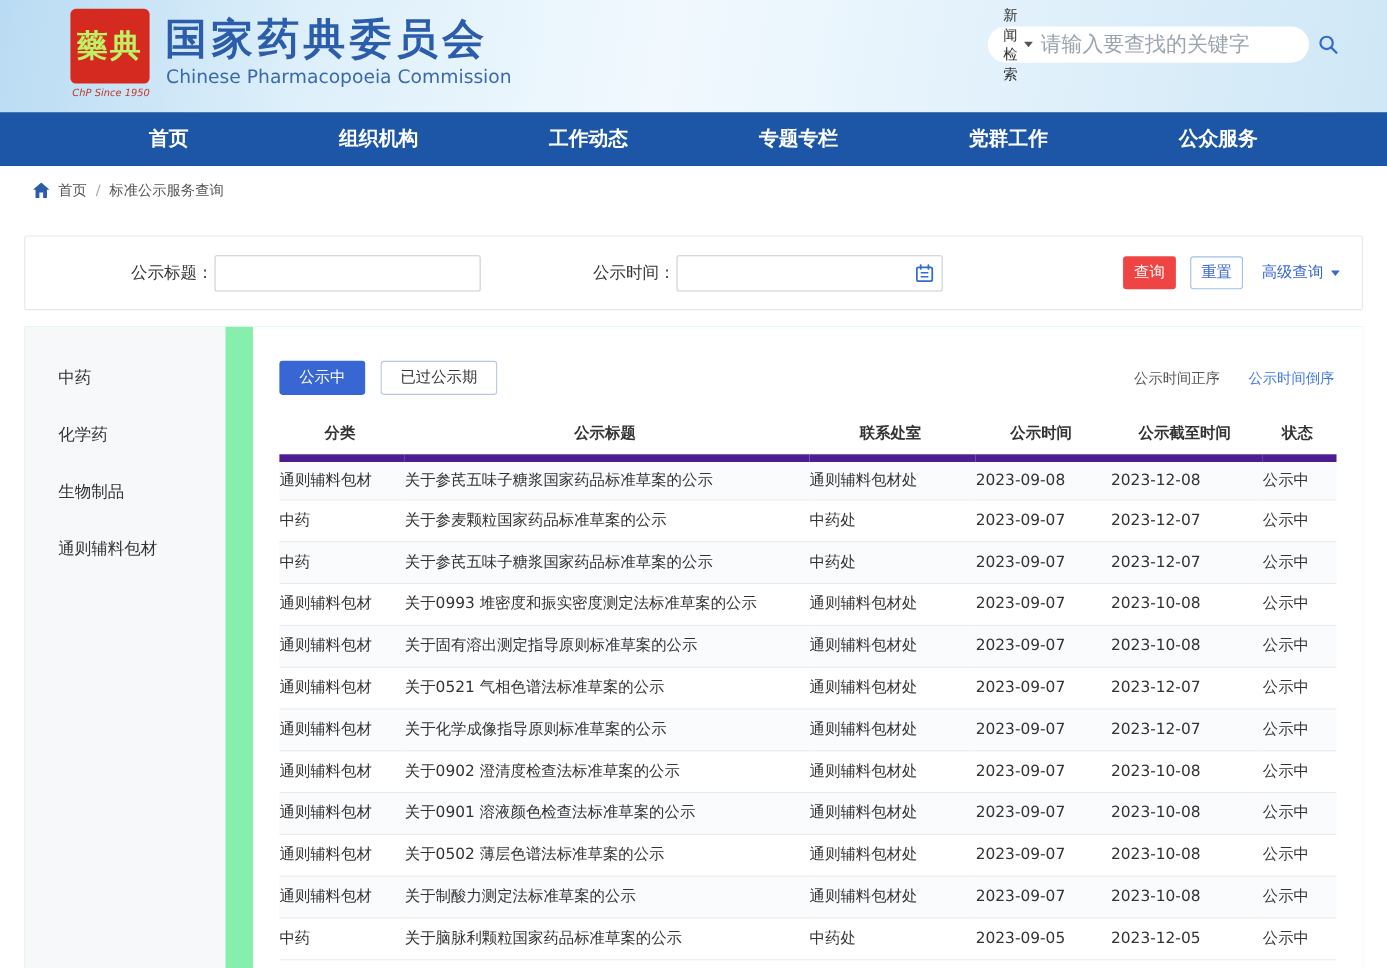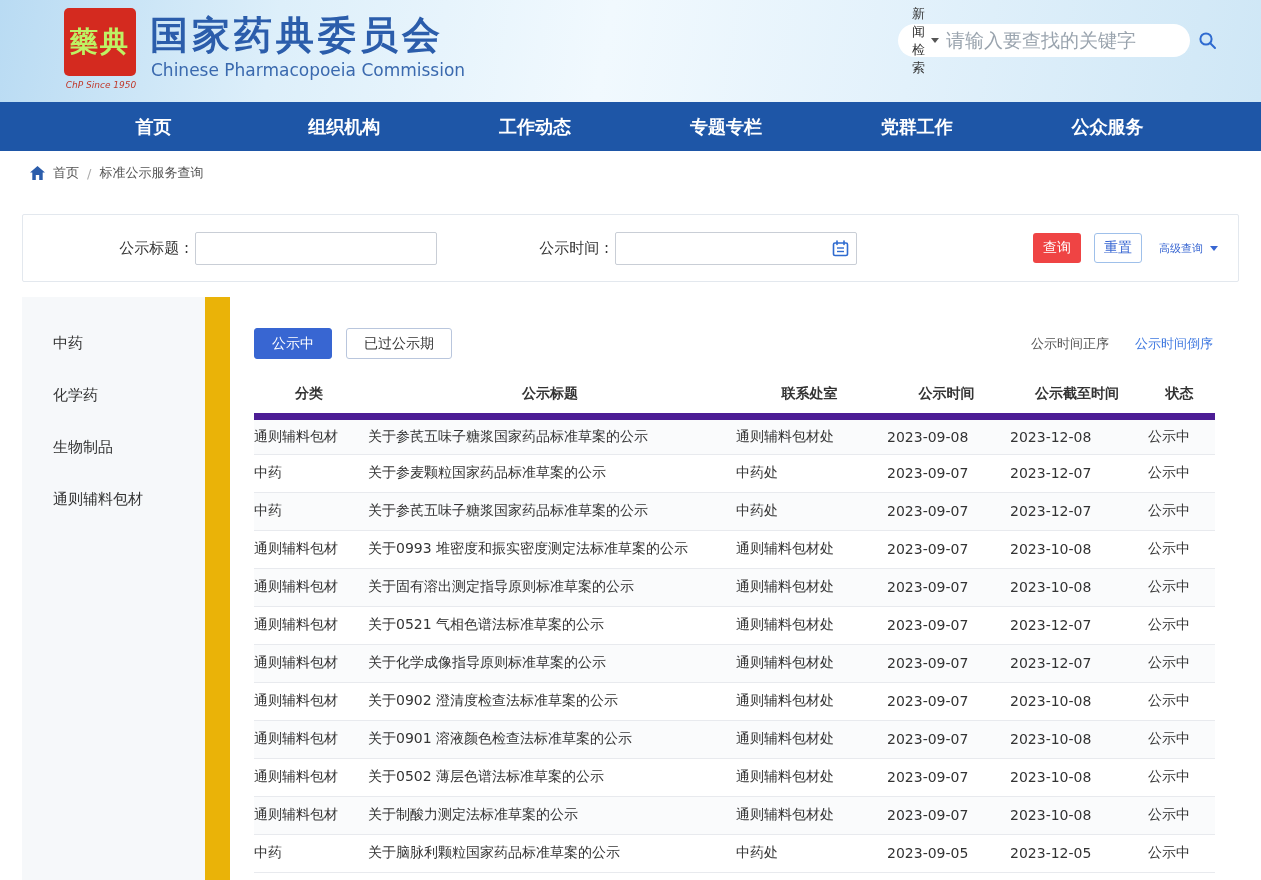--- a/index.html
+++ b/index.html
@@ -48,26 +48,26 @@
   .f-input { width:242px; height:33px; border:1px solid #c9ced6; border-radius:2px; margin-left:6px;
     font-size:14px; padding:0 8px; outline:none; }
   .date-wrap { position:relative; margin-left:6px; }
   .date-wrap .f-input { margin-left:0; padding-right:30px; }
   .cal-icon { position:absolute; right:8px; top:8px; cursor:pointer; display:flex; }
   .f-spacer { flex:1; }
   .btn-query { width:48px; height:30px; background:#ef4444; color:#fff; border:none; border-radius:3px;
     font-size:14px; cursor:pointer; }
   .btn-reset { width:48px; height:30px; background:#fff; color:#3866d2; border:1px solid #9fc0ea;
     border-radius:3px; font-size:14px; margin-left:13px; cursor:pointer; }
-  .adv-link { margin:0 20px 0 17px; color:#3866d2; font-size:11px; cursor:pointer;
+  .adv-link { margin:0 20px 0 17px; color:#3866d2; font-size:14px; cursor:pointer;
     display:flex; align-items:center; gap:7px; }
   .caret-blue { border-top-color:#3866d2; }
 
   
-  .content { position:absolute; top:297px; left:22px; width:1217px; height:583px; background:#eab308; }
+  .content { position:absolute; top:297px; left:22px; width:1217px; height:583px; background:#86efac; }
   .sidebar { position:absolute; left:0; top:0; width:183px; height:100%; background:#f6f8fa; padding-top:20px; }
   .side-item { height:52px; line-height:52px; padding-left:31px; font-size:15px; color:#333; cursor:pointer; }
   .main-panel { position:absolute; left:208px; top:0; width:1009px; height:100%; background:#fff; padding:0 24px; }
 
   .tabs-row { padding-top:31px; display:flex; align-items:center; }
   .tab { height:31px; line-height:29px; font-size:14px; border-radius:3px; cursor:pointer; padding:0 17px; }
   .tab-active { background:#3866d2; color:#fff; border:1px solid #3866d2; }
   .tab-inactive { background:#fff; color:#333; border:1px solid #b9c6dd; margin-left:14px; }
   .sort-spacer { flex:1; }
   .sort-asc { font-size:13px; color:#555; cursor:pointer; margin-right:26px; }

